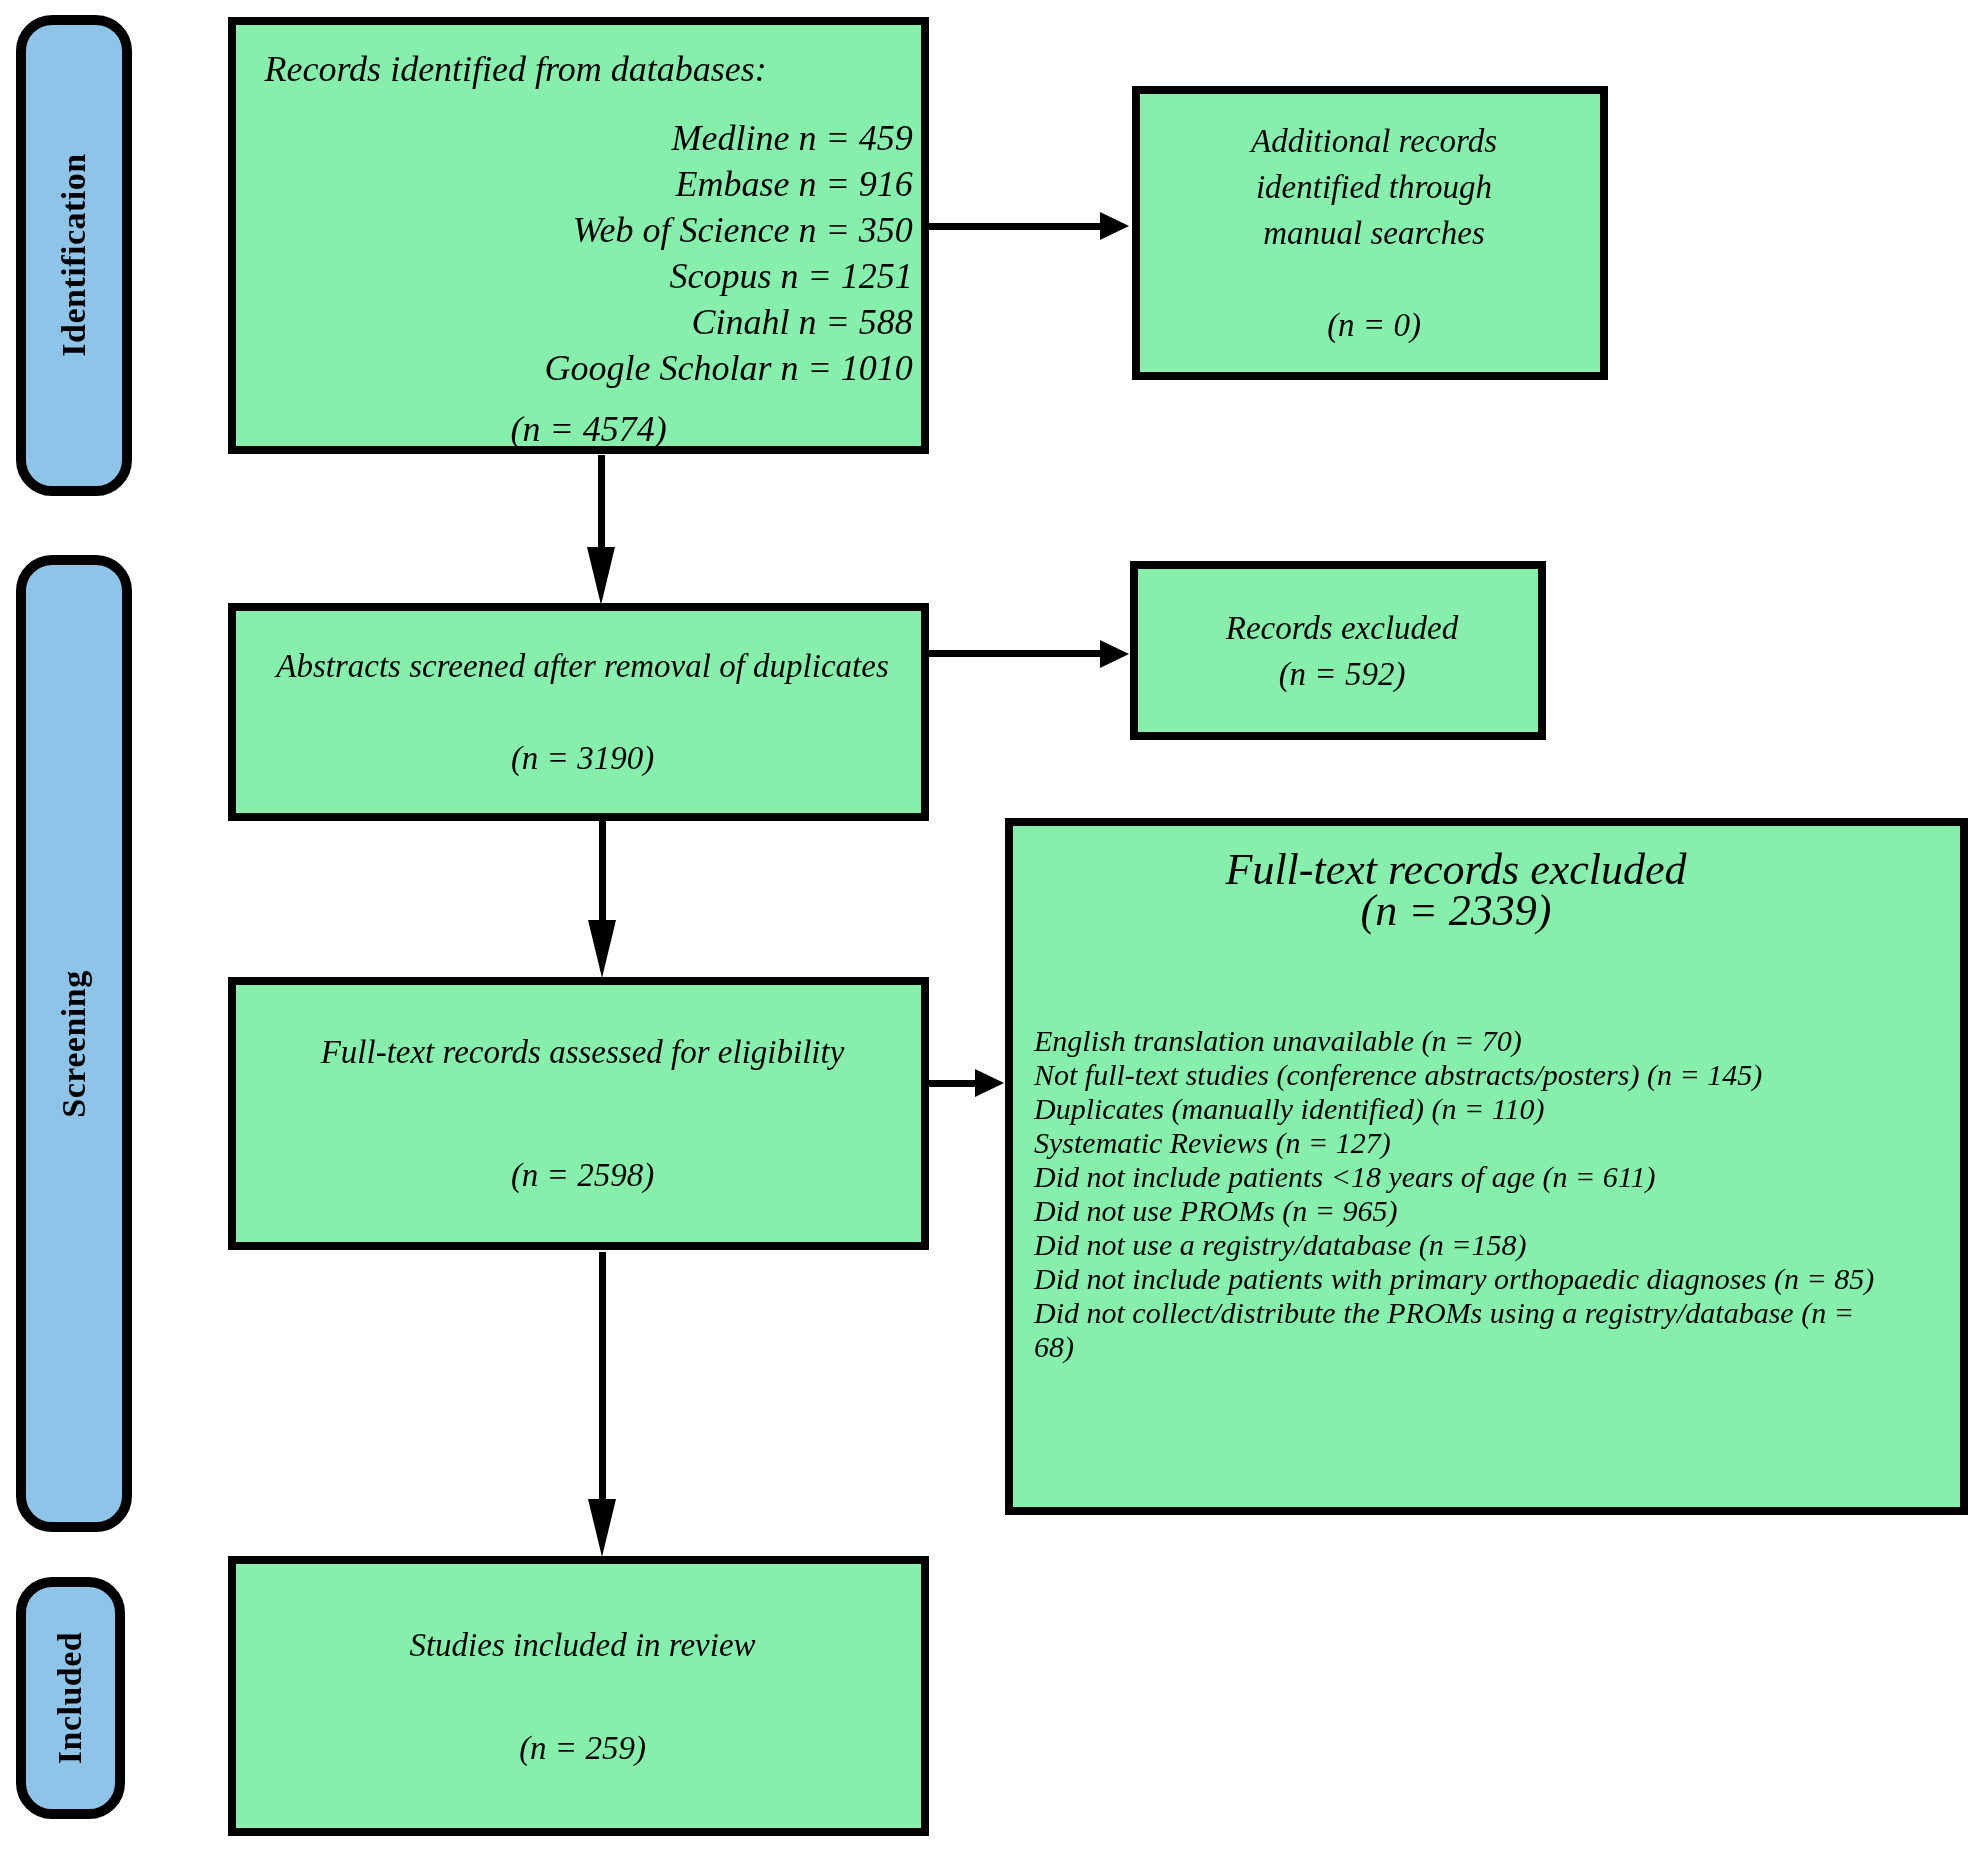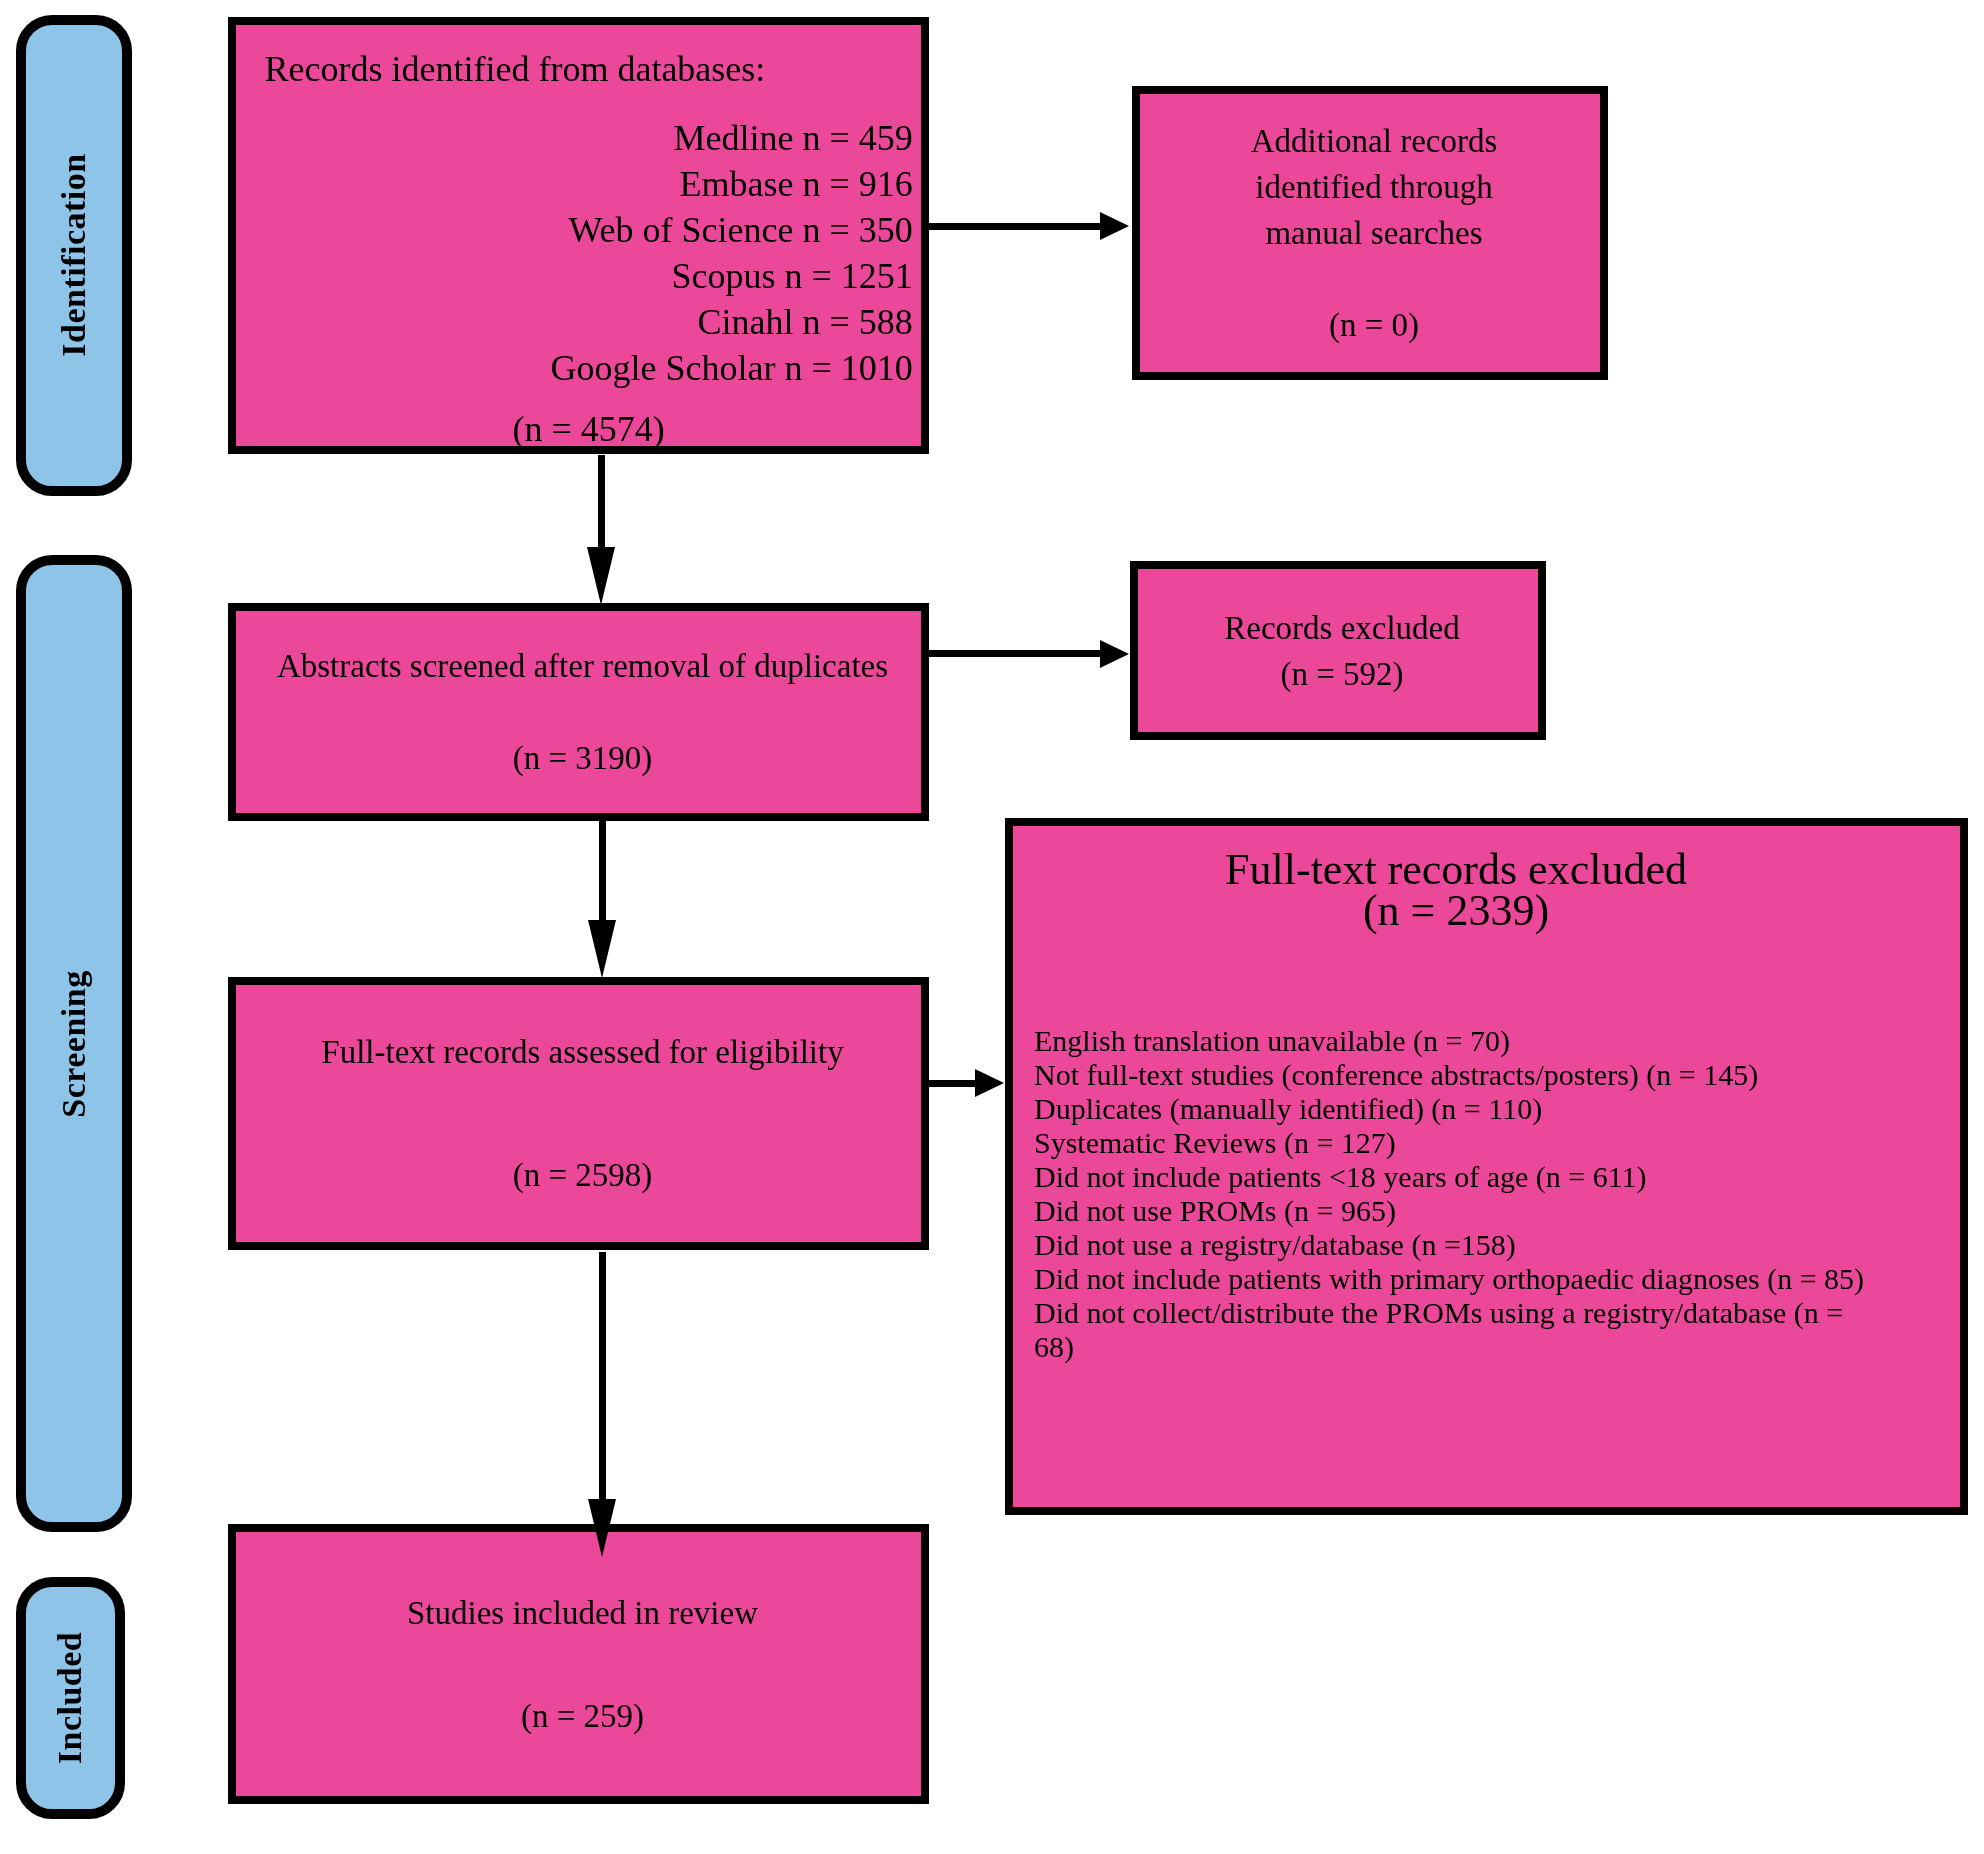--- a/index.html
+++ b/index.html
@@ -11,22 +11,22 @@
   .stage{
     position:absolute;background:#8DC4E8;border:10.4px solid #000;border-radius:36px;
     box-sizing:border-box;display:flex;align-items:center;justify-content:center;
   }
   .stage .stage-text{
     transform:rotate(-90deg);white-space:nowrap;font-weight:bold;font-size:34px;
     letter-spacing:0.5px;
   }
   
   .box{
-    position:absolute;background:#ec4899;border:8.3px solid #000;box-sizing:border-box;
-    font-size:33px;line-height:46px;
+    position:absolute;background:#86efac;border:8.3px solid #000;box-sizing:border-box;
+    font-size:33px;line-height:46px;font-style:italic;
   }
   .centered{display:flex;flex-direction:column;align-items:center;justify-content:center;text-align:center;padding-left:8px;}
   .nowrap{white-space:nowrap;}
   .gap-lg{margin-top:57px;}
   .gap-sm{margin-top:46px;}
   .gap-0{margin-top:0;}
   .constrained{max-width:321px;}
   
   .box-identified{padding:21px 8.3px 0 28.5px;font-size:36px;}
   .b1-title{text-align:left;margin-bottom:23px;}
@@ -105,21 +105,21 @@
       <div class="reason">Duplicates (manually identified) (n = 110)</div>
       <div class="reason">Systematic Reviews (n = 127)</div>
       <div class="reason">Did not include patients &lt;18 years of age (n = 611)</div>
       <div class="reason">Did not use PROMs (n = 965)</div>
       <div class="reason">Did not use a registry/database (n =158)</div>
       <div class="reason">Did not include patients with primary orthopaedic diagnoses (n = 85)</div>
       <div class="reason">Did not collect/distribute the PROMs using a registry/database (n = 68)</div>
     </div>
   </div>
 
-  <div class="box centered" style="left:228px;top:1524px;width:701px;height:280px;">
+  <div class="box centered" style="left:228px;top:1556px;width:701px;height:280px;">
     <div>Studies included in review</div>
     <div class="gap-lg">(n = 259)</div>
   </div>
 
   <div class="hline" style="left:929px;top:223px;width:172px;"></div>
   <div class="ah-right" style="left:1100px;top:212px;"></div>
 
   <div class="vline" style="left:598px;top:455px;height:93px;"></div>
   <div class="ah-down" style="left:587px;top:547px;"></div>
 

